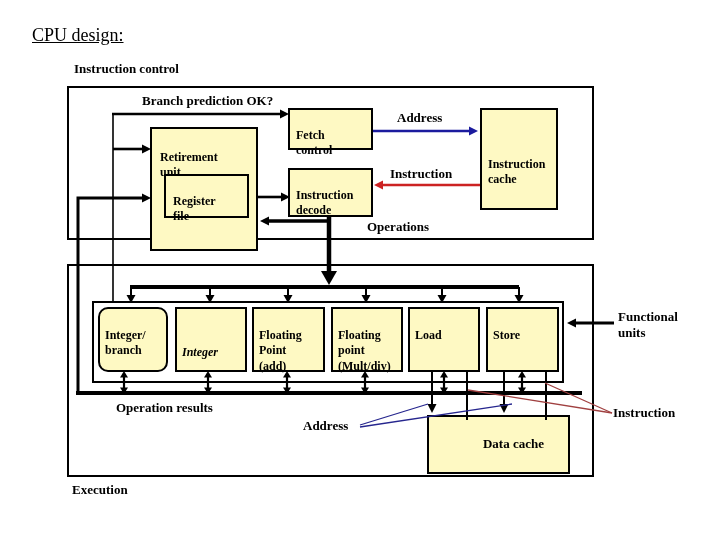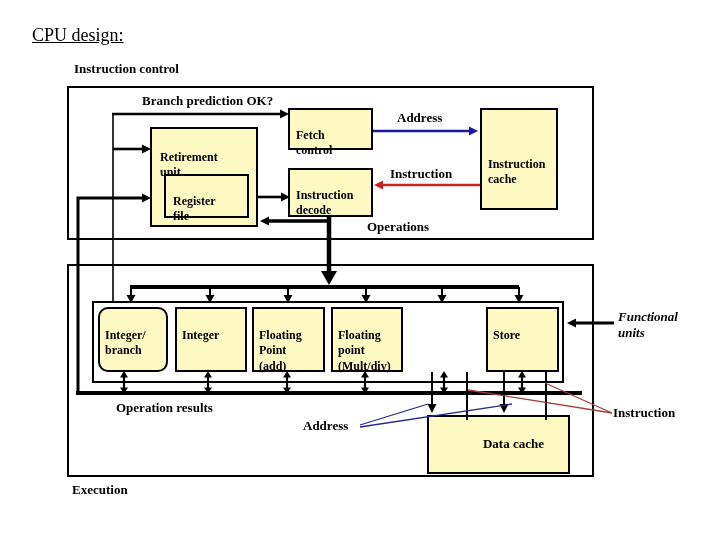--- a/index.html
+++ b/index.html
@@ -42,21 +42,21 @@
 <body>
 
 <div class="slide">
 
   <div class="title">CPU design:</div>
 
   <div class="lbl" style="left:74px;top:61px;">Instruction control</div>
   <div class="outline" style="left:67px;top:86px;width:527px;height:154px;"></div>
   <div class="lbl" style="left:110px;top:93px;margin-left:32px;">Branch prediction OK?</div>
 
-  <div class="box" style="left:150px;top:127px;width:108px;height:100px;padding:5px 3px 0 8px;">
+  <div class="box" style="left:150px;top:127px;width:108px;height:124px;padding:5px 3px 0 8px;">
     <span>Retirement
 unit</span>
     <div class="box" style="left:12px;top:45px;width:85px;height:44px;padding:2px 2px 0 7px;">
       <span>Register
 file</span>
     </div>
   </div>
 
   <div class="box" style="left:288px;top:108px;width:85px;height:42px;padding:2px 2px 0 6px;">
     <span>Fetch
@@ -77,38 +77,41 @@
   <div class="lbl" style="left:390px;top:166px;">Instruction</div>
   <div class="lbl" style="left:367px;top:219px;">Operations</div>
 
   <div class="outline" style="left:67px;top:264px;width:527px;height:213px;"></div>
   <div class="outline" style="left:92px;top:301px;width:472px;height:82px;"></div>
 
   <div class="box" style="left:98px;top:307px;width:70px;height:65px;padding:3px 1px 0 5px;border-radius:10px;">
     <span>Integer/
 branch</span>
   </div>
-  <div class="box" style="left:175px;top:307px;width:72px;height:65px;padding:3px 1px 0 5px;">
+  <div class="box" style="left:175px;top:307px;width:72px;height:65px;padding:20px 1px 0 5px;font-style:italic;">
     <span>Integer</span>
   </div>
   <div class="box" style="left:252px;top:307px;width:73px;height:65px;padding:3px 1px 0 5px;">
     <span>Floating
 Point
 (add)</span>
   </div>
   <div class="box" style="left:331px;top:307px;width:72px;height:65px;padding:3px 1px 0 5px;">
     <span>Floating
 point
 (Mult/div)</span>
   </div>
+  <div class="box" style="left:408px;top:307px;width:72px;height:65px;padding:3px 1px 0 5px;">
+    <span>Load</span>
+  </div>
   <div class="box" style="left:486px;top:307px;width:73px;height:65px;padding:3px 1px 0 5px;">
     <span>Store</span>
   </div>
 
-  <div class="lbl" style="left:618px;top:309px;font-style:italic;">Functional
+  <div class="lbl" style="left:618px;top:309px;">Functional
 units</div>
   <div class="lbl" style="left:116px;top:400px;">Operation results</div>
   <div class="lbl" style="left:303px;top:418px;">Address</div>
 
   <div class="box dcache" style="left:427px;top:415px;width:143px;height:59px;padding-left:30px;">
     <span>Data cache</span>
   </div>
 
   <div class="lbl" style="left:613px;top:405px;">Instruction</div>
   <div class="lbl" style="left:72px;top:482px;">Execution</div>

